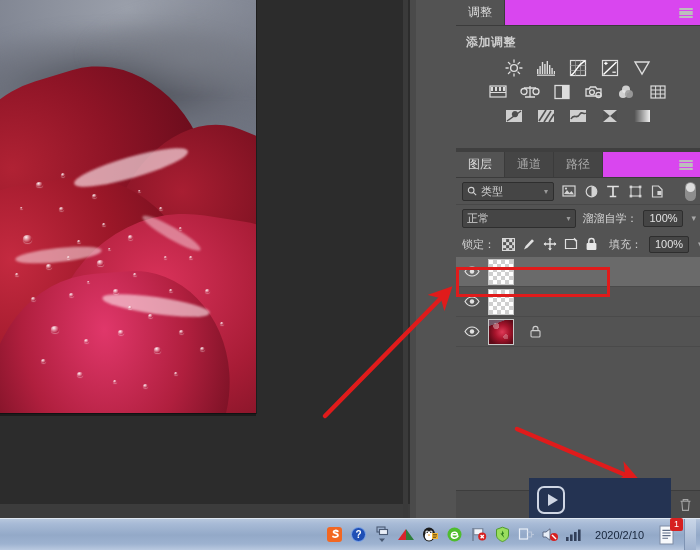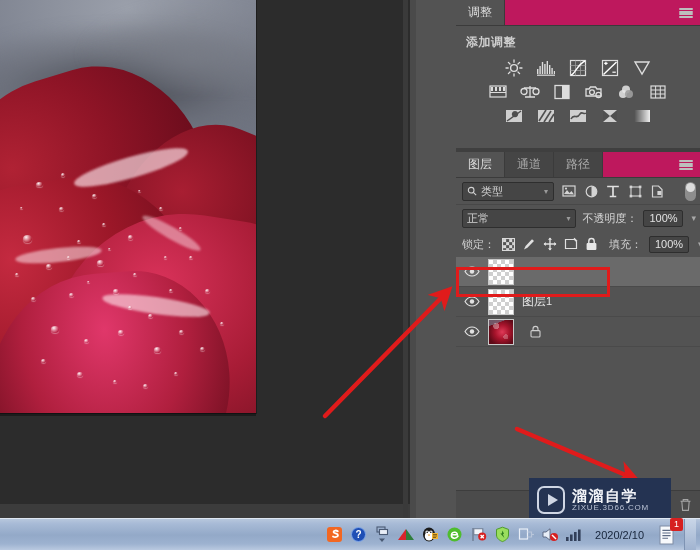--- a/index.html
+++ b/index.html
@@ -83,21 +83,21 @@
 
   
   .dock {
     position: absolute; left: 456px; top: 0; width: 244px; height: 518px;
     background: #535353;
   }
   .dock-gutter-l { position: absolute; left: 416px; top: 0; width: 40px; height: 518px; background: #535353; }
 
   .panel-adjust { position: absolute; left: 0; top: 0; width: 244px; height: 150px; background: #535353; }
   .tabbar {
-    position: relative; height: 26px; background: #be185d;
+    position: relative; height: 26px; background: #d946ef;
     display: flex; align-items: stretch;
     border-bottom: 1px solid #3b3b3b;
   }
   .tab {
     padding: 0 12px; display: flex; align-items: center;
     font-size: 12px; color: #a9a9a9; background: #454545;
     border-right: 1px solid #3b3b3b;
     cursor: default;
   }
   .tab.active { background: #535353; color: #dcdcdc; }
@@ -542,21 +542,21 @@
           </div>
         </div>
         <div class="filter-toggle"></div>
       </div>
 
       <div class="blend-row">
         <div class="select-box blend-select">
           <span>正常</span>
           <span class="caret">▾</span>
         </div>
-        <span class="lbl">不透明度：</span>
+        <span class="lbl">溜溜自学：</span>
         <div class="num-box">
           <span>100%</span>
         </div>
         <span class="tiny-caret">▾</span>
       </div>
 
       <div class="lock-row">
         <span class="lbl">锁定：</span>
         <div class="lock-ico">
           <svg width="13" height="13" viewBox="0 0 12 12">
@@ -617,23 +617,20 @@
         </div>
 
         <div class="layer-row">
           <div class="eye">
             <svg width="16" height="11" viewBox="0 0 16 11">
                 <path d="M1 5.5C3 2 5.5 1 8 1s5 1 7 4.5C13 9 10.5 10 8 10S3 9 1 5.5z" fill="none" stroke="#e2e2e2" stroke-width="1.1"></path>
                 <circle cx="8" cy="5.5" r="2.2" fill="#e2e2e2"></circle>
               </svg>
           </div>
           <div class="thumb"></div>
-          <div class="layer-name">
-            <span>图层</span><span class="num">1</span>
-          </div>
           <div class="layer-lock"></div>
         </div>
 
         <div class="layer-row">
           <div class="eye">
             <svg width="16" height="11" viewBox="0 0 16 11">
                 <path d="M1 5.5C3 2 5.5 1 8 1s5 1 7 4.5C13 9 10.5 10 8 10S3 9 1 5.5z" fill="none" stroke="#e2e2e2" stroke-width="1.1"></path>
                 <circle cx="8" cy="5.5" r="2.2" fill="#e2e2e2"></circle>
               </svg>
           </div>
@@ -676,24 +673,20 @@
         <path d="M0,0 L5.2,2.6 L0,5.2 L1.5,2.6 Z" fill="#e01b1b"></path>
       </marker>
     </defs>
     <line x1="325" y1="416" x2="443" y2="296" stroke="#e01b1b" stroke-width="4.5" stroke-linecap="round" marker-end="url(#ah)"></line>
     <line x1="517" y1="429" x2="628" y2="476" stroke="#e01b1b" stroke-width="4.5" stroke-linecap="round" marker-end="url(#ah)"></line>
   </svg>
 
   <div class="watermark">
     <div class="wm-logo">
       <div class="play"></div>
-    </div>
-    <div class="wm-text">
-      <div class="wm-cn">溜溜自学</div>
-      <div class="wm-en">ZIXUE.3D66.COM</div>
     </div>
   </div>
 
   <div class="taskbar">
     <div class="tray">
 
       <div class="tray-ico">
         <svg width="17" height="17" viewBox="0 0 17 17">
             <rect x="1" y="1" width="15" height="15" rx="3" fill="#f26722"></rect>
             <path d="M11.8 5.2c-1.4-1-4.3-1-4.3.7 0 1.8 4.5 1.2 4.5 3.3 0 2-3.3 2.3-5 1.2" fill="none" stroke="#fff" stroke-width="1.8" stroke-linecap="round"></path>

